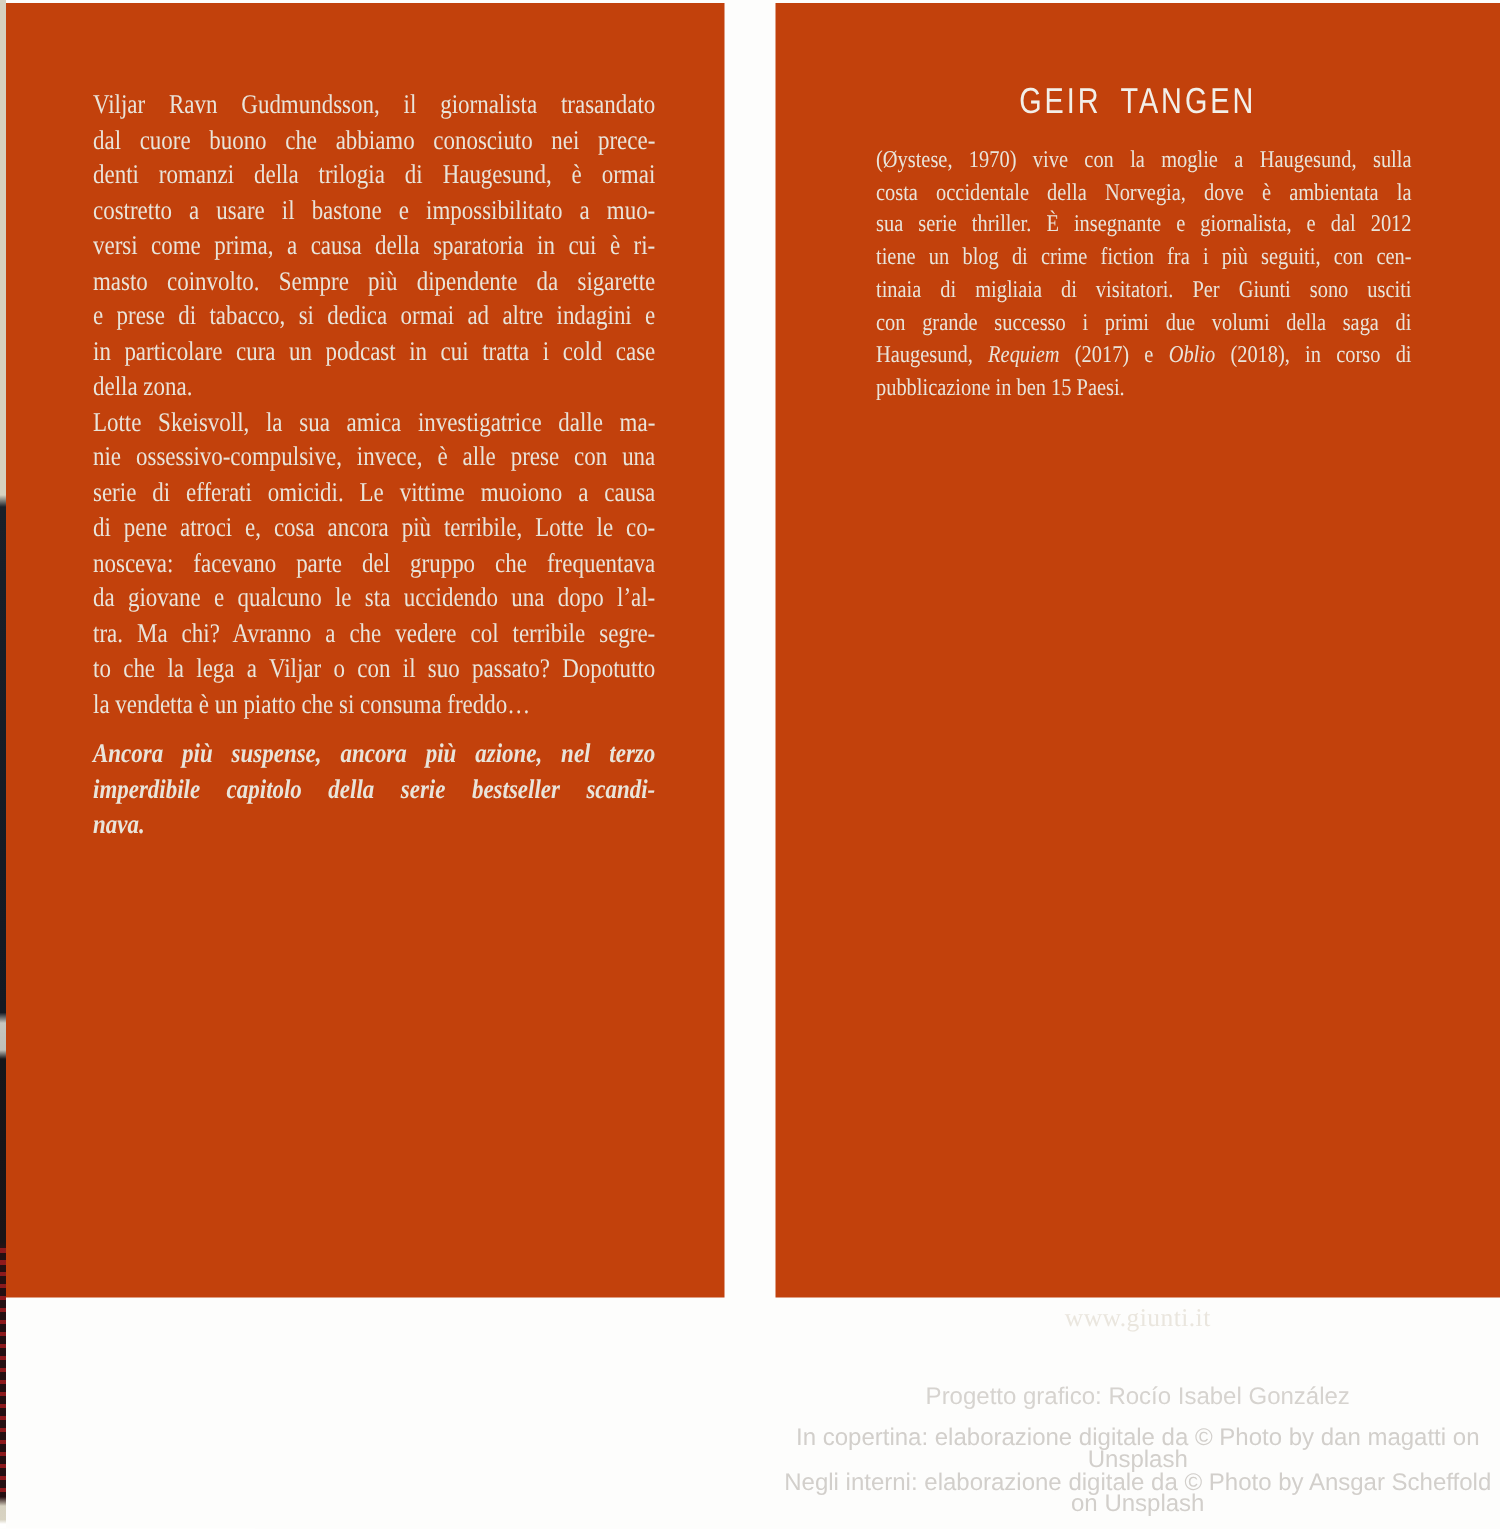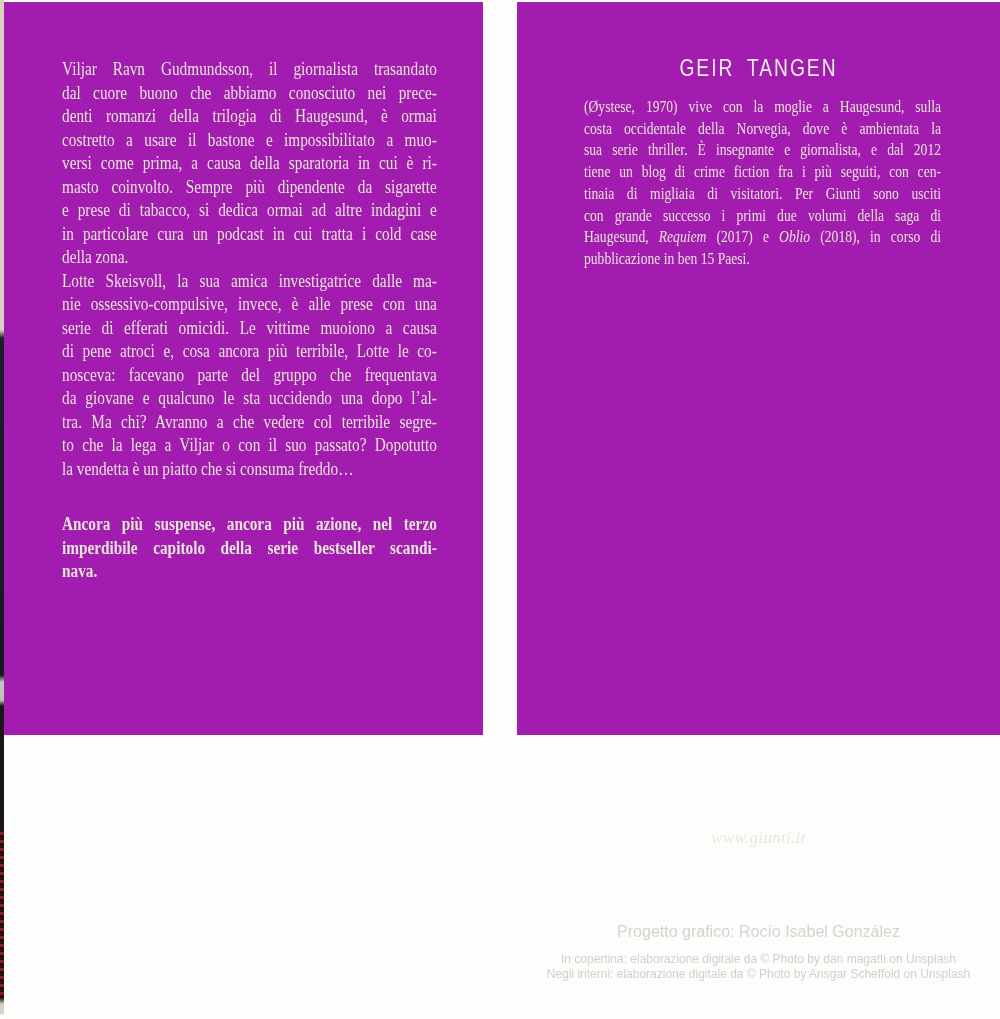--- a/index.html
+++ b/index.html
@@ -27,40 +27,40 @@
       #d6d1c0 1004px, #d8d3c2 1013px,
       #ffffff 1016px);
   }
   .cover-edge-red {
     position: absolute; left: 0; top: 832px; width: 4px; height: 166px;
     background: repeating-linear-gradient(to bottom, #9e1b1e 0 3px, #230f12 3px 8px);
     opacity: 0.85;
   }
 
   .panel {
-    position: absolute; top: 2px; height: 733px;
-    background: #a21caf;
+    position: absolute; top: 2px; height: 863px;
+    background: #c2410c;
   }
   .panel.left  { left: 4px;   width: 479px; }
   .panel.right { left: 517px; width: 483px; }
 
   
   .flap-text {
     position: absolute; left: 58px; top: 56px; width: 375px;
     color: #e9e4da;
   }
   .line {
     font-size: 18px; line-height: 23.5px;
     width: 441px;
     transform: scaleX(0.85); transform-origin: 0 0;
     text-align: justify; text-align-last: justify;
     white-space: nowrap;
   }
   .line.last { text-align-last: left; }
-  .tagline { margin-top: 32px; }
+  .tagline { margin-top: 10px; font-style: italic; }
   .tagline .line { font-weight: bold; }
 
   
   .author {
     position: absolute; top: 52px; left: 0; width: 483px; margin: 0;
     text-align: center;
     font-family: "Liberation Sans", sans-serif;
     font-weight: 400; font-size: 24px;
     letter-spacing: 2.5px; word-spacing: 7px;
     color: #f2efe9;
@@ -69,24 +69,24 @@
   .bio {
     position: absolute; left: 67px; top: 94px; width: 357px;
     color: #e9e4da;
   }
   .bio .line { font-size: 16px; line-height: 21.7px; width: 420px; }
 
   .cline {
     position: absolute; left: 0; width: 483px;
     text-align: center; color: #eae6de;
   }
-  .website { top: 826px; font-size: 17px; letter-spacing: 0.3px; font-style: italic; }
+  .website { top: 867px; font-size: 17px; letter-spacing: 0.3px; }
   .ebook   { top: 872px; font-size: 18px; }
   .design  { top: 921px; font-family: "Liberation Sans", sans-serif; font-size: 16px; color: #d6d3cf; }
-  .credits { top: 950px; font-family: "Liberation Sans", sans-serif; font-size: 12px; line-height: 14.8px; color: #d2cfcb; }
+  .credits { top: 950px; font-family: "Liberation Sans", sans-serif; font-size: 16px; line-height: 14.8px; color: #d2cfcb; }
 </style>
 </head>
 <body>
 
 <div class="page">
 
   <div class="cover-edge"></div>
   <div class="cover-edge-red"></div>
 
   <section class="panel left">

